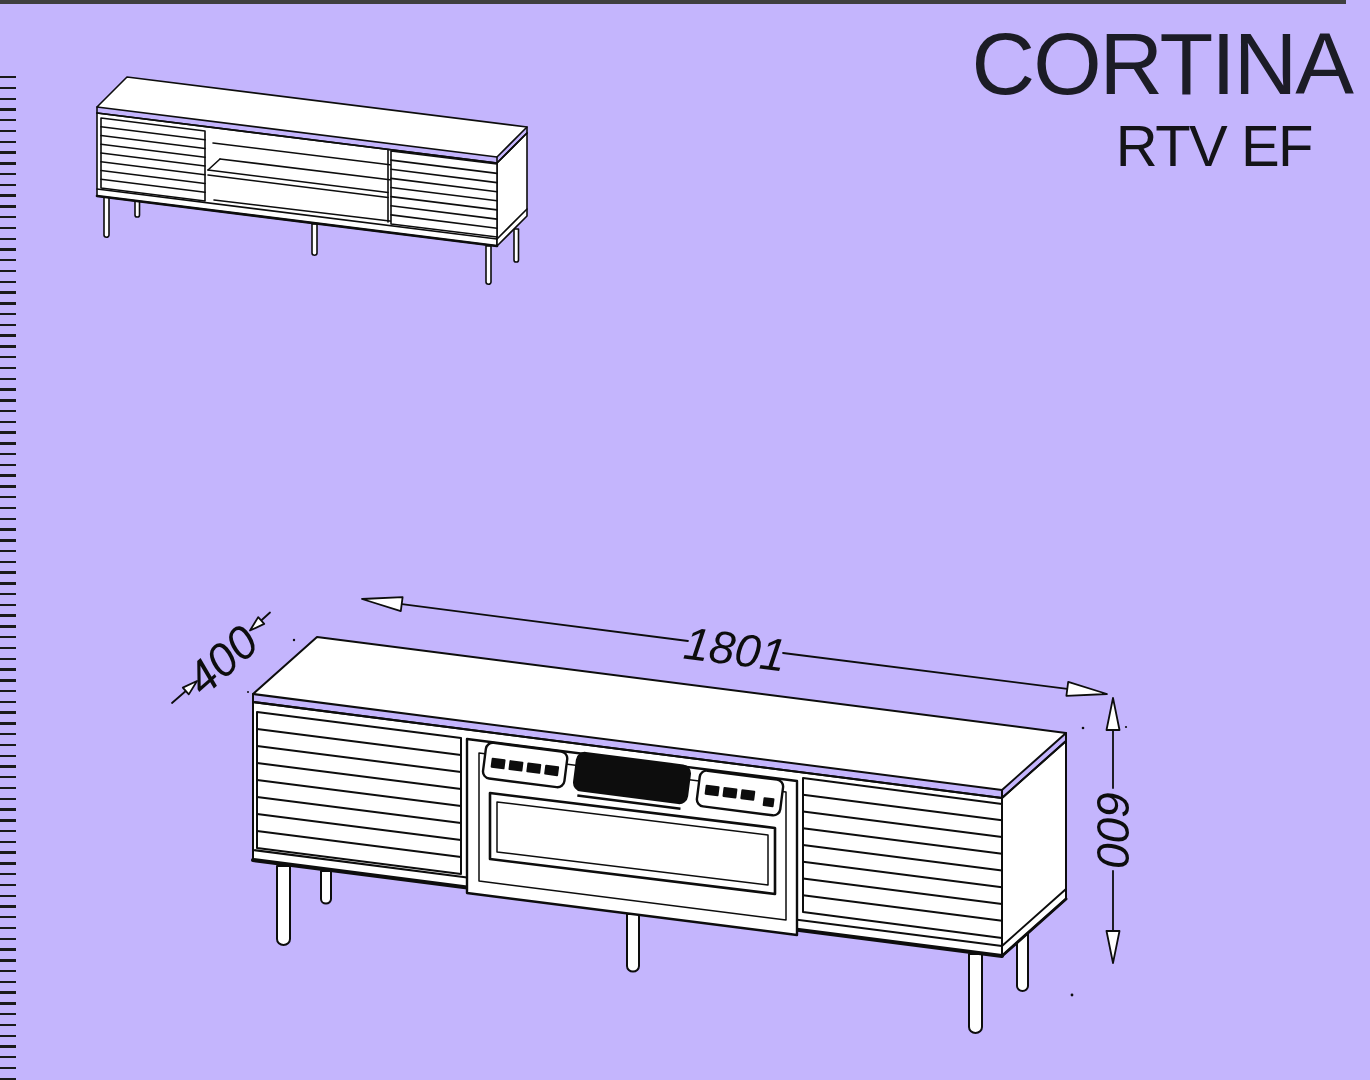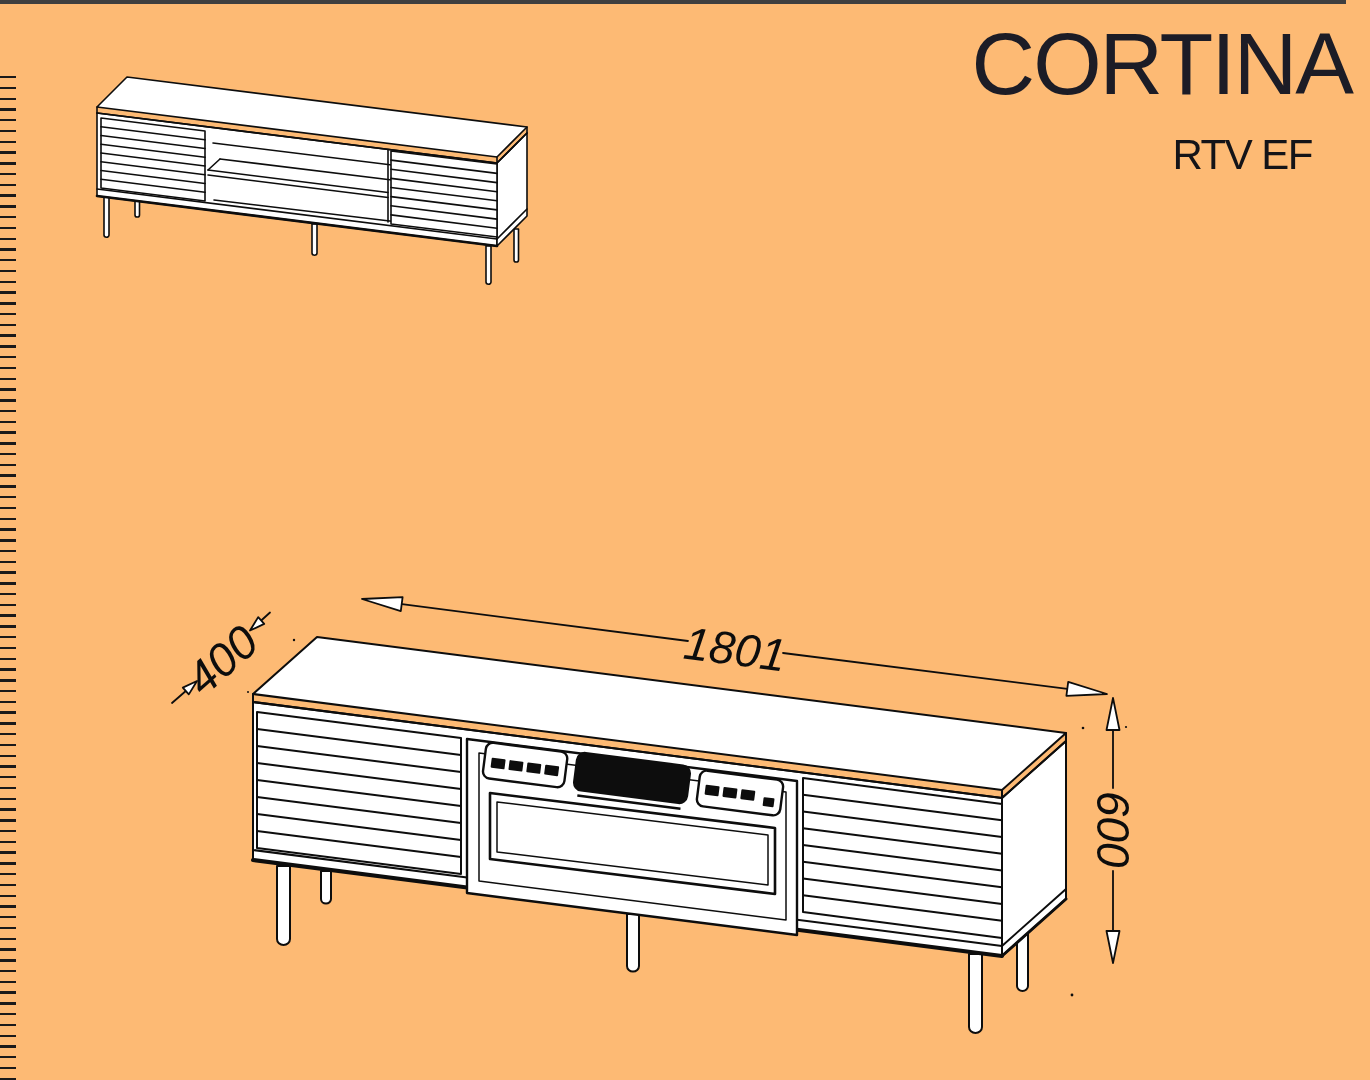--- a/index.html
+++ b/index.html
@@ -1,25 +1,25 @@
 <!DOCTYPE html>
 <html><head>
 <meta charset="utf-8">
 <style>
   html,body{margin:0;padding:0;background:#fff;}
-  .page{position:relative;width:1370px;height:1080px;background:#fdba74;overflow:hidden;
+  .page{position:relative;width:1370px;height:1080px;background:#c4b5fd;overflow:hidden;
         font-family:"Liberation Sans",sans-serif;}
   .top-line{position:absolute;top:0;left:0;width:1346px;height:4px;background:#3f3f3f;}
   .ruler{position:absolute;left:0;top:76px;width:16px;height:1004px;
          background:repeating-linear-gradient(to bottom,#1a1a1a 0px,#1a1a1a 2.4px,
                     rgba(0,0,0,0) 2.4px,rgba(0,0,0,0) 10.77px);}
   .brand{position:absolute;top:16px;right:18px;text-align:right;color:#1c1c26;}
   .brand .title{font-size:88px;line-height:1.08;letter-spacing:-2px;font-weight:400;}
-  .brand .subtitle{font-size:42px;line-height:1.0;letter-spacing:-1.5px;font-weight:400;
-                   margin-top:23px;padding-right:40px;color:#141418;}
+  .brand .subtitle{font-size:58px;line-height:1.0;letter-spacing:-1.5px;font-weight:400;
+                   margin-top:6px;padding-right:40px;color:#141418;}
   svg{position:absolute;display:block;}
   .svg-small{left:85px;top:65px;}
   .svg-large{left:160px;top:575px;}
   .dim-label{font-family:"Liberation Sans",sans-serif;font-style:italic;font-weight:500;
              fill:#0d0d0d;}
 </style>
 </head>
 <body>
 
 <div class="page">

